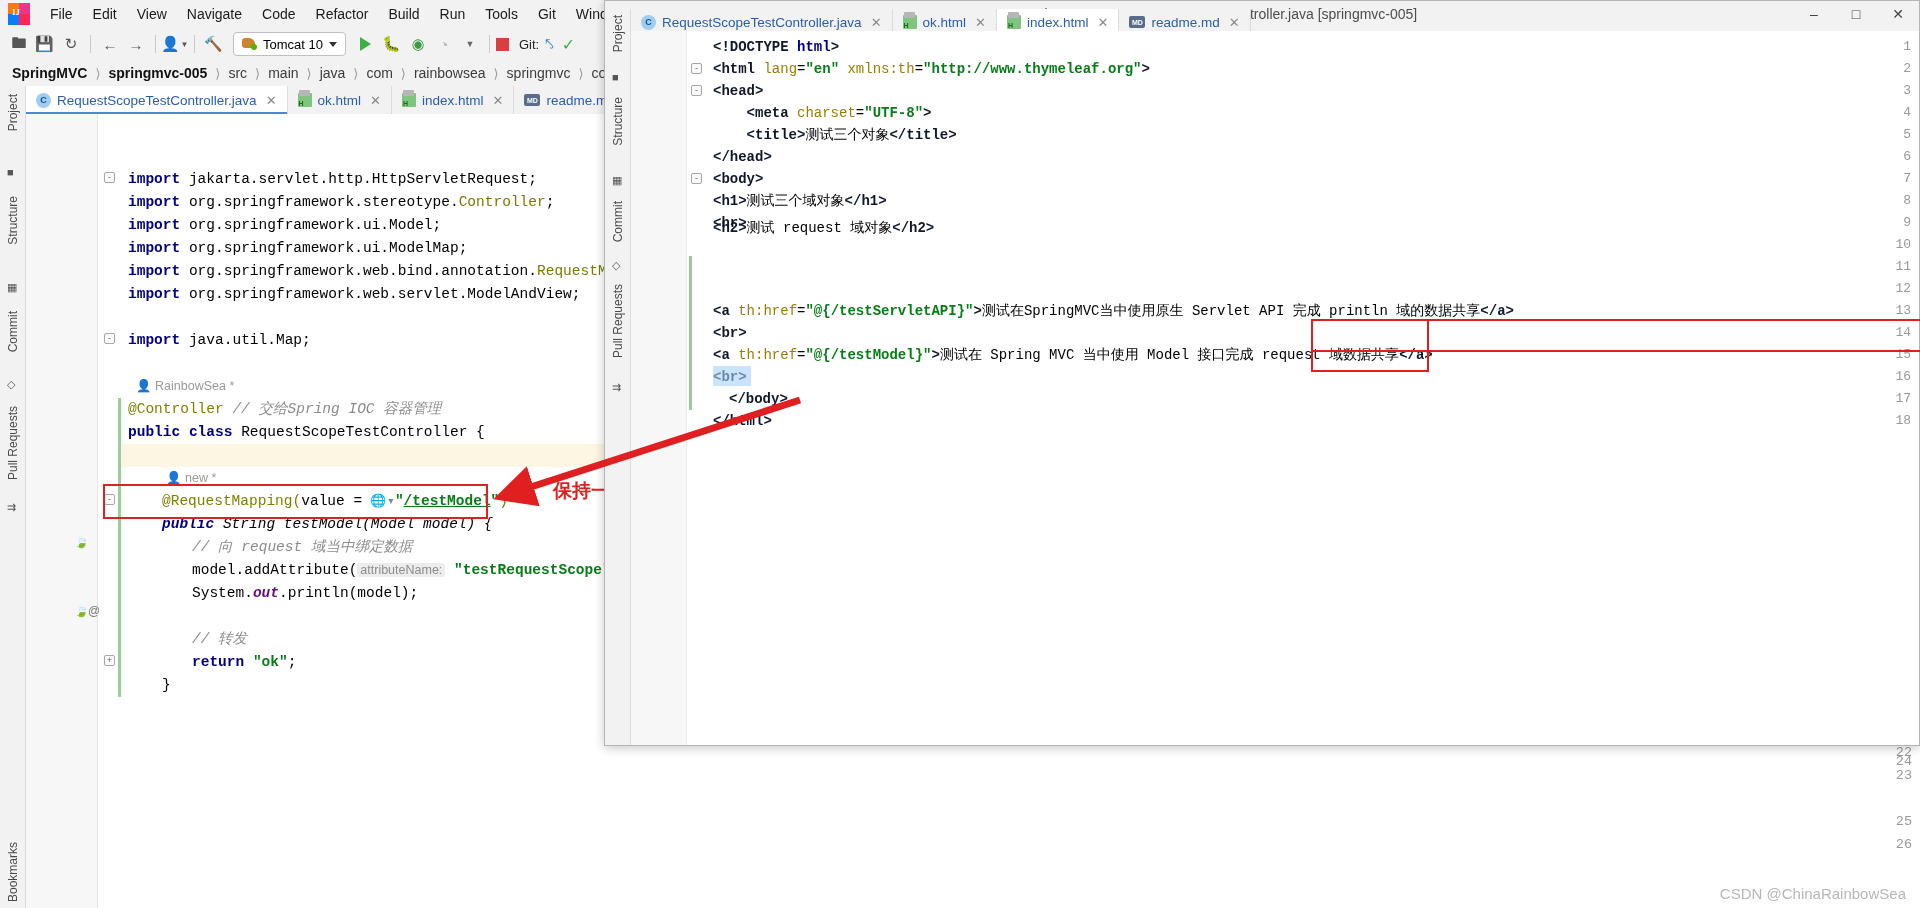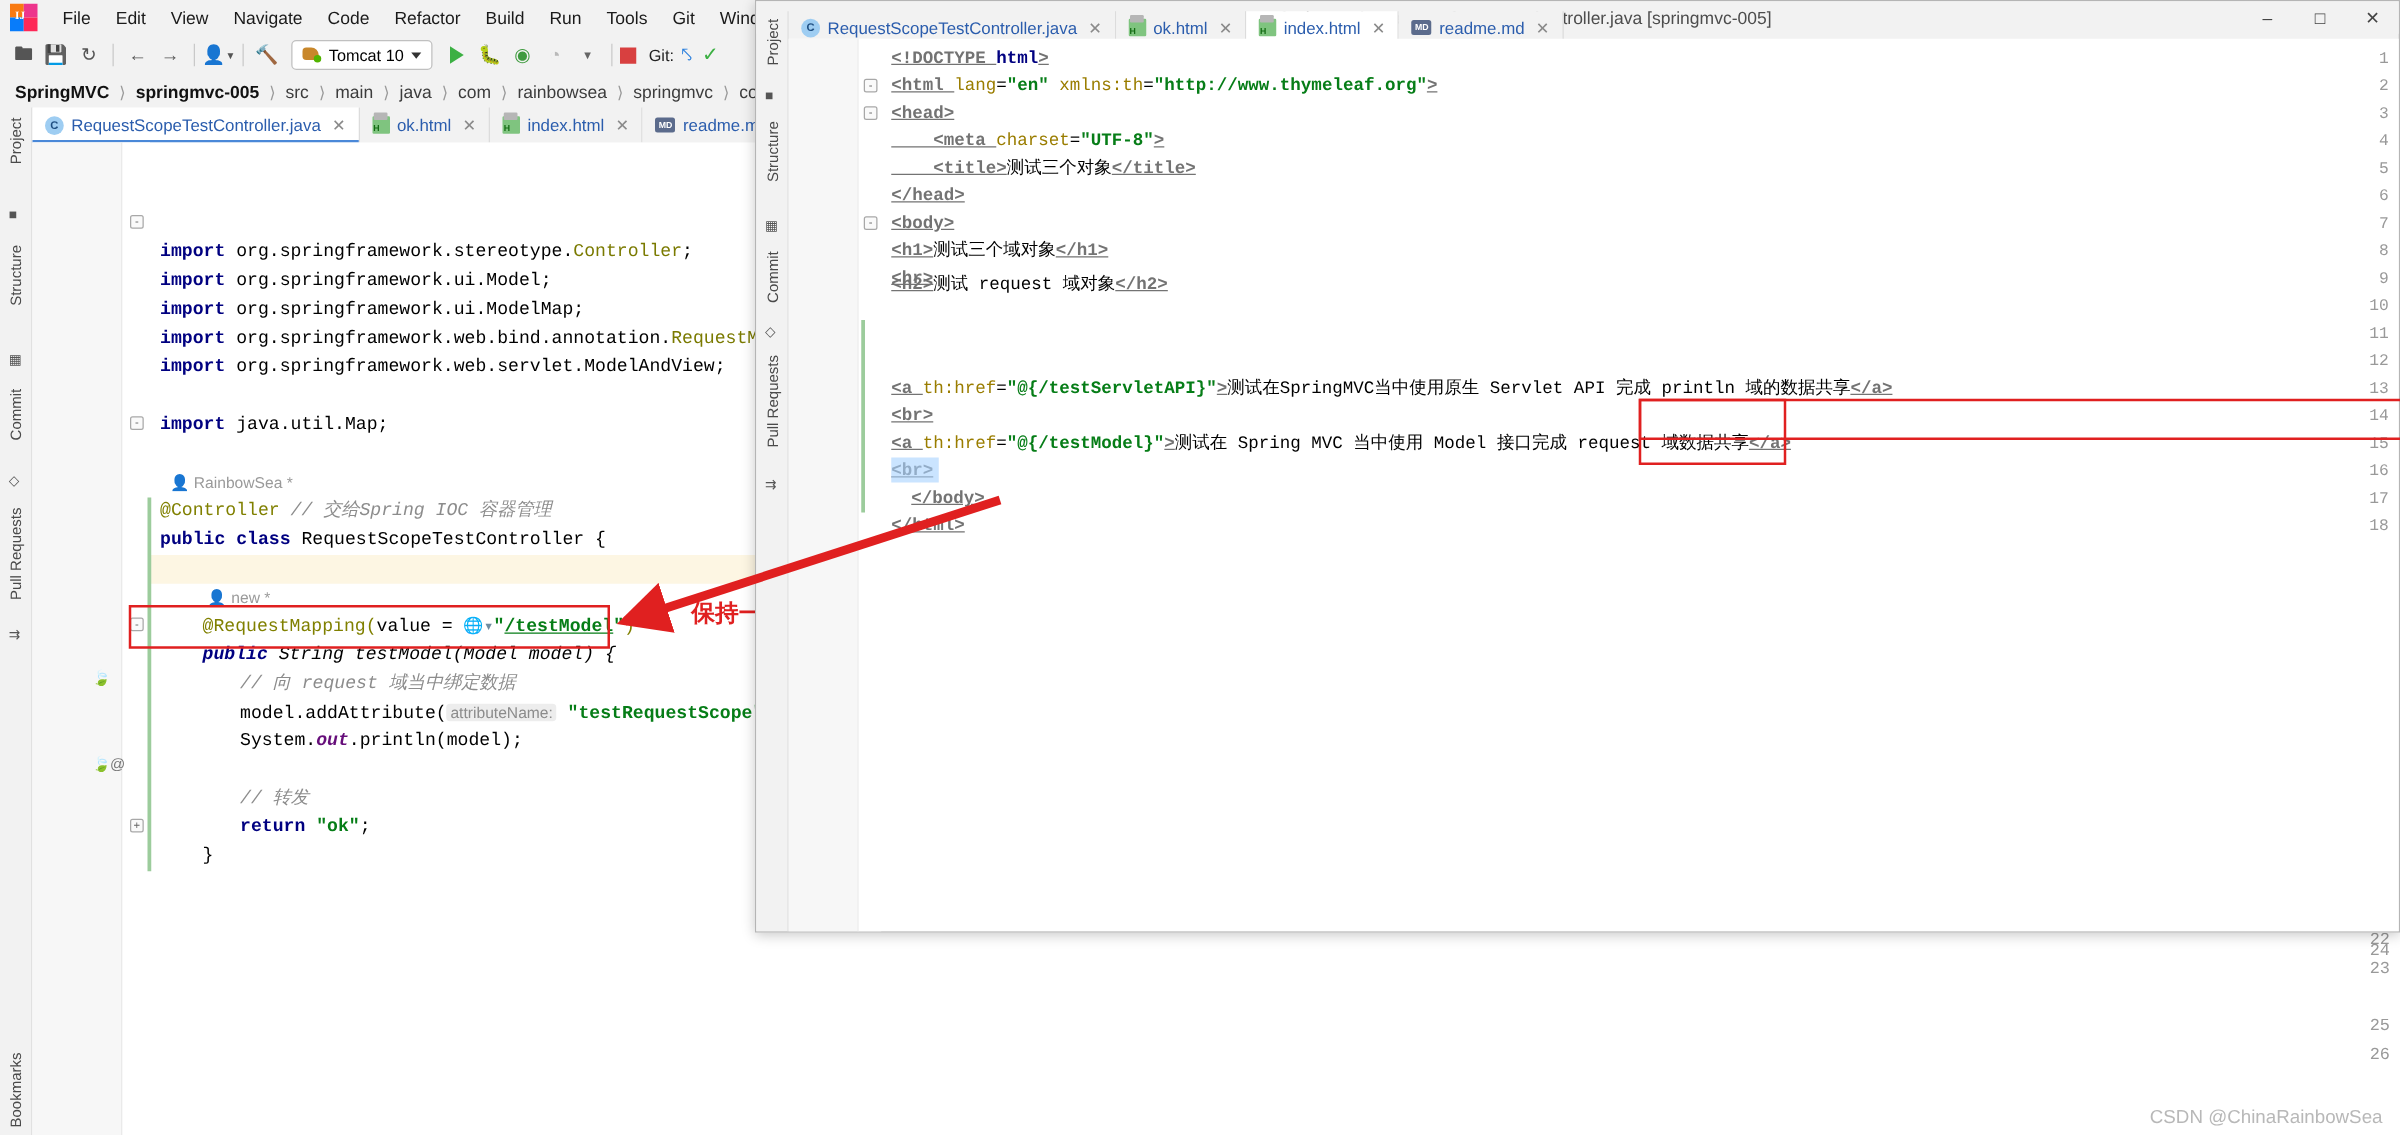--- a/index.html
+++ b/index.html
@@ -102,21 +102,21 @@
 
   .fw-tabs { position:absolute; left:26px; top:8px; height:26px; display:flex; align-items:stretch; }
   .fw-vbar { position:absolute; left:0; top:8px; width:26px; bottom:0; background:#f2f2f2; border-right:1px solid #dcdcdc; }
 
   .fw-editor { position:absolute; left:26px; top:30px; right:0; bottom:0; background:#fff; }
   .fw-gutter { position:absolute; left:0; top:0; width:56px; height:100%; background:#f7f7f7; border-right:1px solid #ececec; }
   .fw-marker { position:absolute; left:56px; top:0; width:18px; height:100%; background:#fff; }
   .fw-code { position:absolute; left:74px; top:0; right:0; bottom:0; }
   .fw-ln { position:absolute; right:8px; width:44px; text-align:right; color:#999; font-size:13px; font-family:"Liberation Mono", monospace; }
   .fw-line { position:absolute; left:0; white-space:pre; font-family:"Liberation Mono", monospace; font-size:14px; line-height:22px; }
-  .tag { color:#737373; font-weight:bold;text-decoration:underline; }
+  .tag { color:#0f172a; font-weight:bold; }
   .tagname { color:#000080; font-weight:bold; }
   .attr { color:#9a7d00; }
   .attrv { color:#067d17; font-weight:bold; }
   .txt { color:#000; }
 
   
   .sb-mark { position:absolute; right:4px; width:10px; height:3px; background:#e0b341; }
 
   
   .watermark { position:absolute; right:14px; bottom:6px; color:#b8b8b8; font-size:15px; font-family:"Liberation Sans",sans-serif; }
@@ -242,20 +242,21 @@
       <span class="x">✕</span>
     </div>
   </div>
 
   <div class="editor">
     <div class="gutter"></div>
     <div class="marker-col"></div>
     <div class="codearea" id="java-code">
         <div class="code-line" style="top: 8px; left: 8px;"></div>
         <div class="code-line" style="top: 31px; left: 8px;"></div>
+        <div class="code-line" style="top: 54px; left: 8px;"><span class="k">import </span><span class="pl">jakarta.servlet.http.HttpServletRequest;</span></div>
         <div class="code-line" style="top: 77px; left: 8px;"><span class="k">import </span><span class="pl">org.springframework.stereotype.</span><span class="cls">Controller</span><span class="pl">;</span></div>
         <div class="code-line" style="top: 100px; left: 8px;"><span class="k">import </span><span class="pl">org.springframework.ui.Model;</span></div>
         <div class="code-line" style="top: 123px; left: 8px;"><span class="k">import </span><span class="pl">org.springframework.ui.ModelMap;</span></div>
         <div class="code-line" style="top: 146px; left: 8px;"><span class="k">import </span><span class="pl">org.springframework.web.bind.annotation.</span><span class="cls">RequestMapping</span><span class="pl">;</span></div>
         <div class="code-line" style="top: 169px; left: 8px;"><span class="k">import </span><span class="pl">org.springframework.web.servlet.ModelAndView;</span></div>
         <div class="code-line" style="top: 192px; left: 8px;"></div>
         <div class="code-line" style="top: 215px; left: 8px;"><span class="k">import </span><span class="pl">java.util.Map;</span></div>
         <div class="code-line" style="top: 238px; left: 8px;"></div>
         <div class="code-line" style="top: 261px; left: 16px;"><span class="inlay-user">👤 RainbowSea *</span></div>
         <div class="code-line" style="top: 307px; left: 8px;"><span class="k">public class </span><span class="pl">RequestScopeTestController {</span></div>

